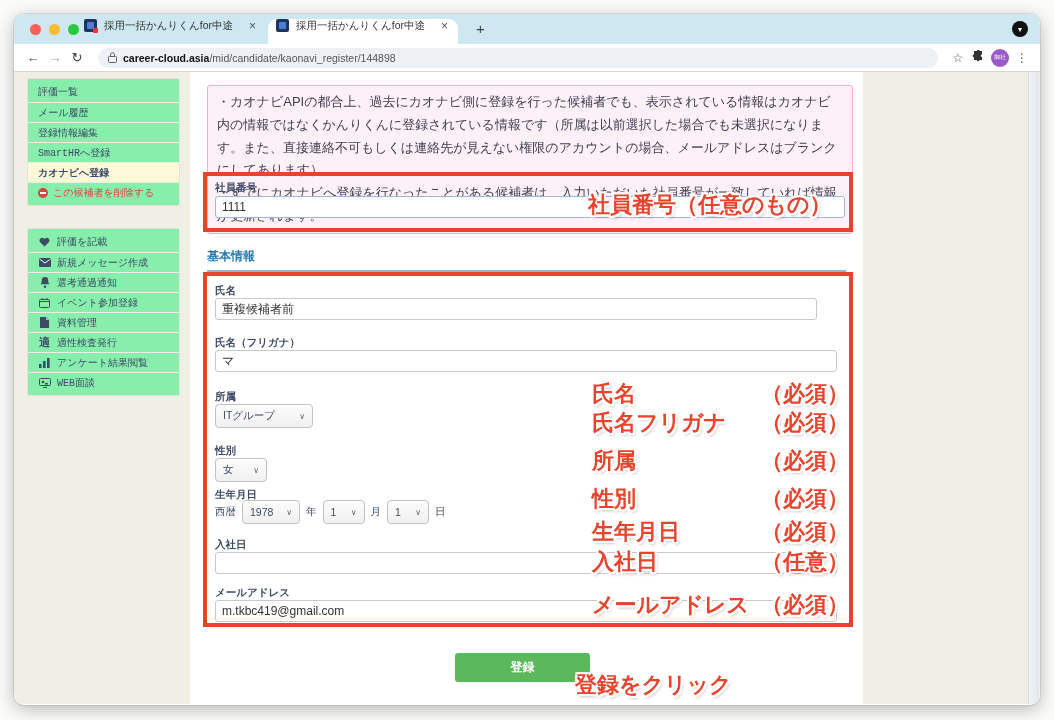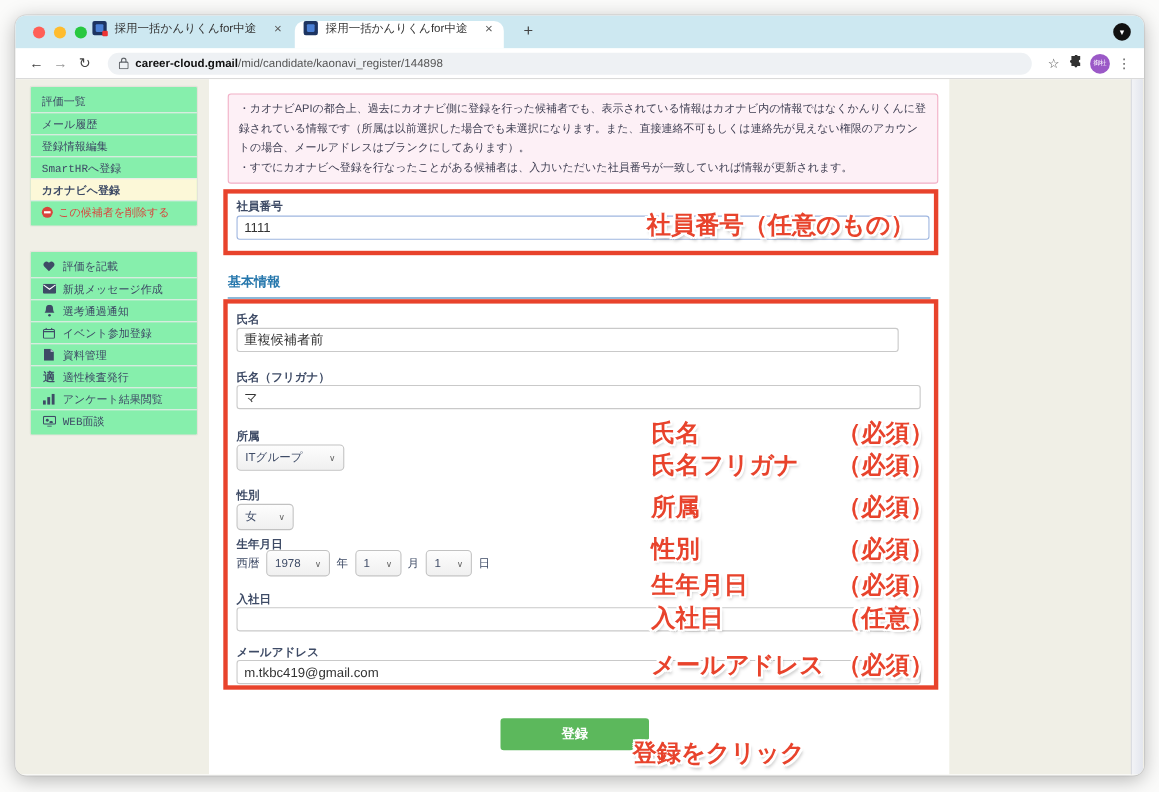--- a/index.html
+++ b/index.html
@@ -57,21 +57,21 @@
   .minus-circle::after { content:""; position:absolute; left:2px; right:2px; top:4px; height:2px; background:#fff; }
   .sicon { width:13px; margin-right:6px; flex:0 0 13px; text-align:center; color:#3e4b66; }
   .sicon svg { display:block; margin:0 auto; }
   .kanji-ic { font-size:11px; font-weight:bold; }
 
   
   .panel { position:absolute; left:176px; top:0; width:673px; height:632px; background:#fff; }
 
   .notice { position:absolute; left:17px; top:13px; width:646px; min-height:50px;
             background:#fdf0f6; border:1px solid #f2afc6; border-radius:3px;
-            padding:5px 9px; font-size:10px; line-height:1.75; color:#3e3e52; }
+            padding:5px 9px; font-size:13px; line-height:1.75; color:#3e3e52; }
 
   .sec-title { position:absolute; left:17px; width:639px; font-size:12px; font-weight:bold; color:#2778ad;
                border-bottom:2px solid #8cb8d8; padding-bottom:5px; }
   .sec1 { top:74px; }
   .sec2 { top:176px; }
 
   .redbox { position:absolute; left:13px; width:650px; border:4px solid #e8432c; background:transparent; }
   .redbox1 { top:100px; height:60px; }
   .redbox2 { top:200px; height:355px; }
 
@@ -139,21 +139,21 @@
   <div class="toolbar">
     <span class="navbtn">←</span>
     <span class="navbtn dim">→</span>
     <span class="navbtn">↻</span>
 
     <div class="urlbar">
       <svg class="lock-icon" width="9" height="11" viewBox="0 0 9 11">
         <rect x="0.5" y="4.5" width="8" height="6" rx="1" fill="none" stroke="#5f6368"></rect>
         <path d="M2.5 4.5 v-1.7 a2 2 0 0 1 4 0 v1.7" fill="none" stroke="#5f6368"></path>
       </svg>
-      <span class="url-domain">career-cloud.gmail</span>
+      <span class="url-domain">career-cloud.asia</span>
         <span class="url-path">/mid/candidate/kaonavi_register/144898</span>
     </div>
 
     <span class="tool-icon">☆</span>
     <span class="tool-icon">
       <svg width="12" height="12" viewBox="0 0 12 12">
           <path fill="#333" d="M5 1a1.3 1.3 0 0 1 2.6 0H10v3.4a1.3 1.3 0 0 0 0 2.6V10H7.4a1.3 1.3 0 0 1-2.6 0H2V7.2a1.3 1.3 0 0 1 0-2.6V1h3z"></path>
         </svg>
     </span>
     <span class="avatar">御社</span>

